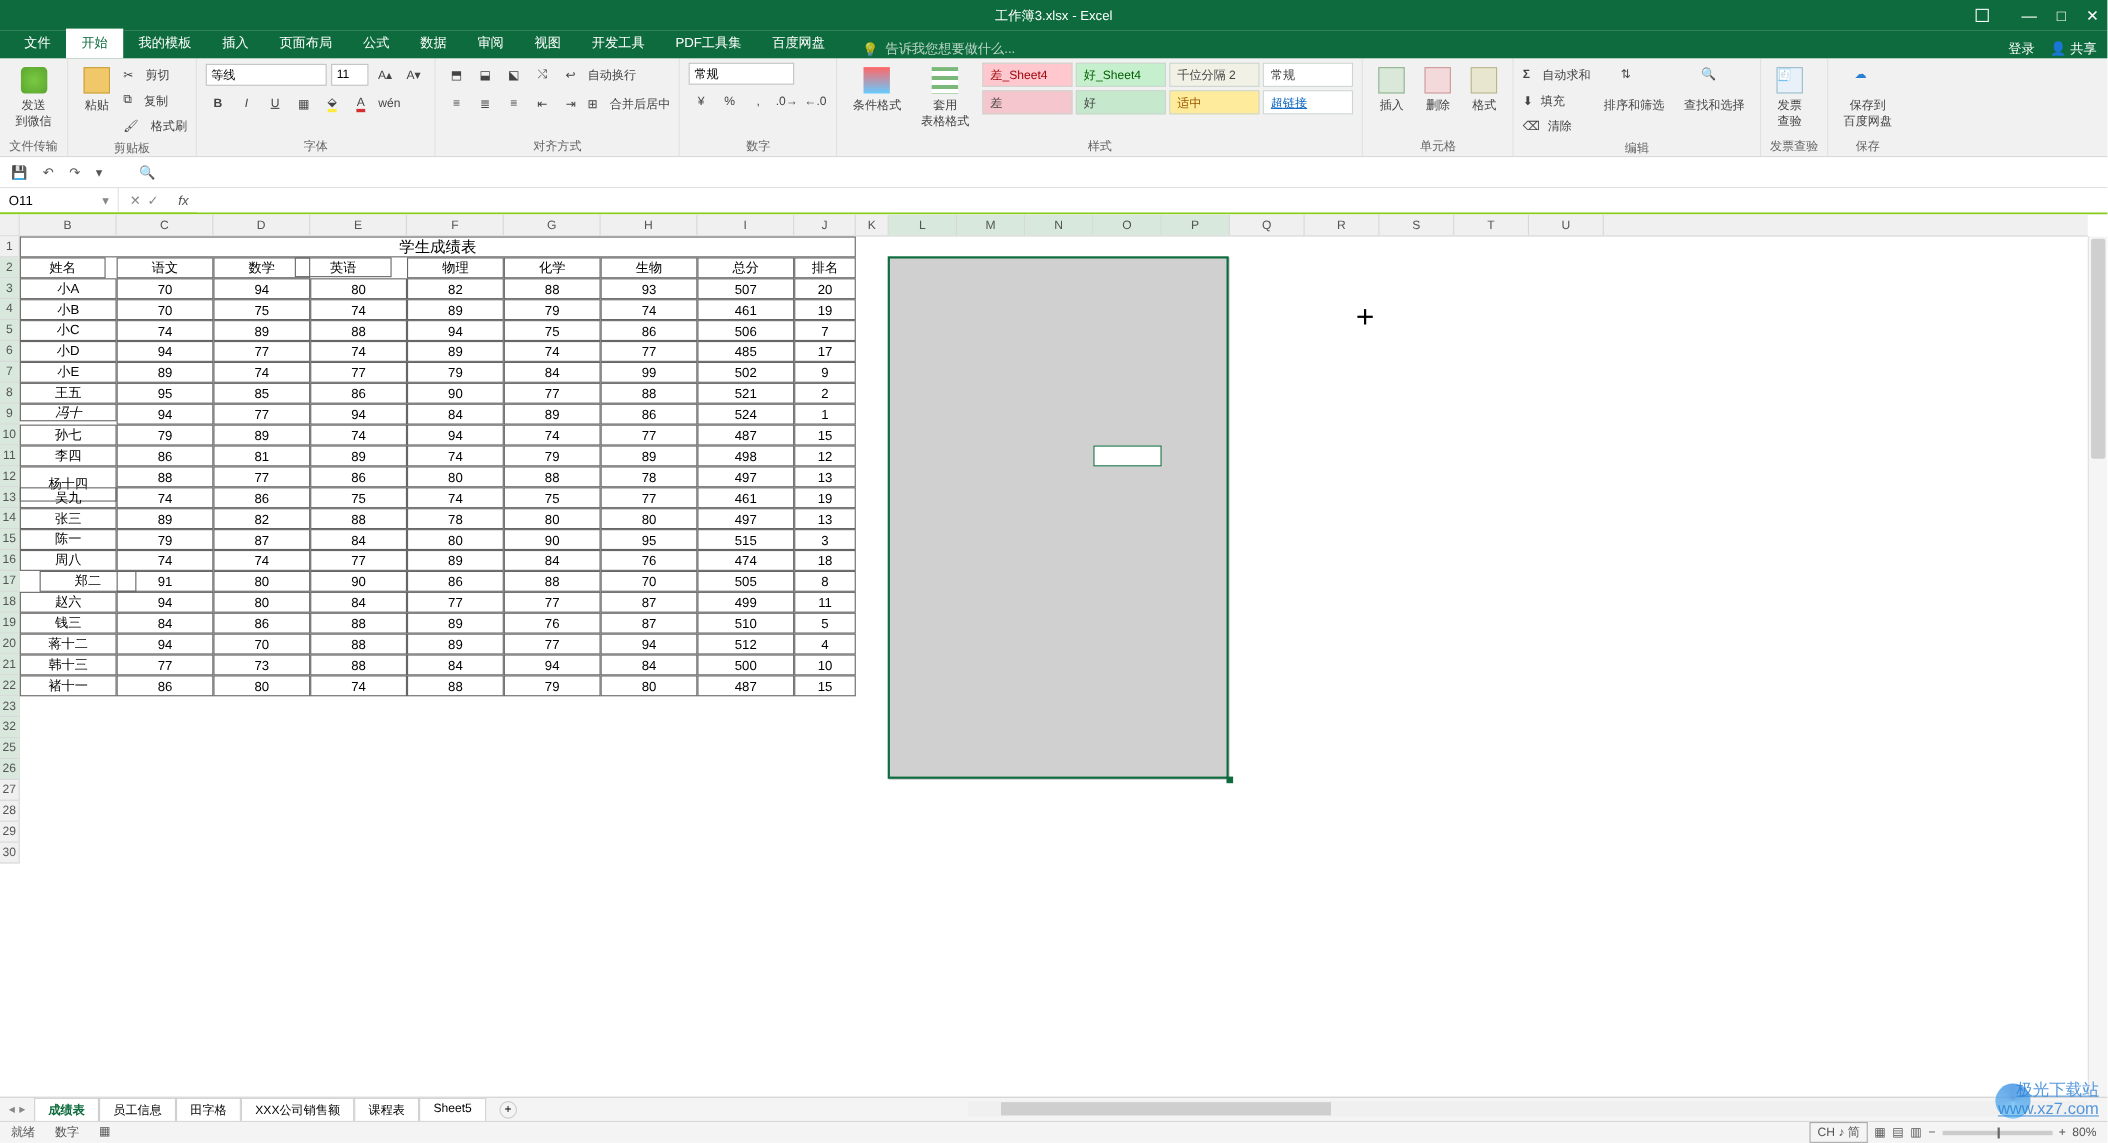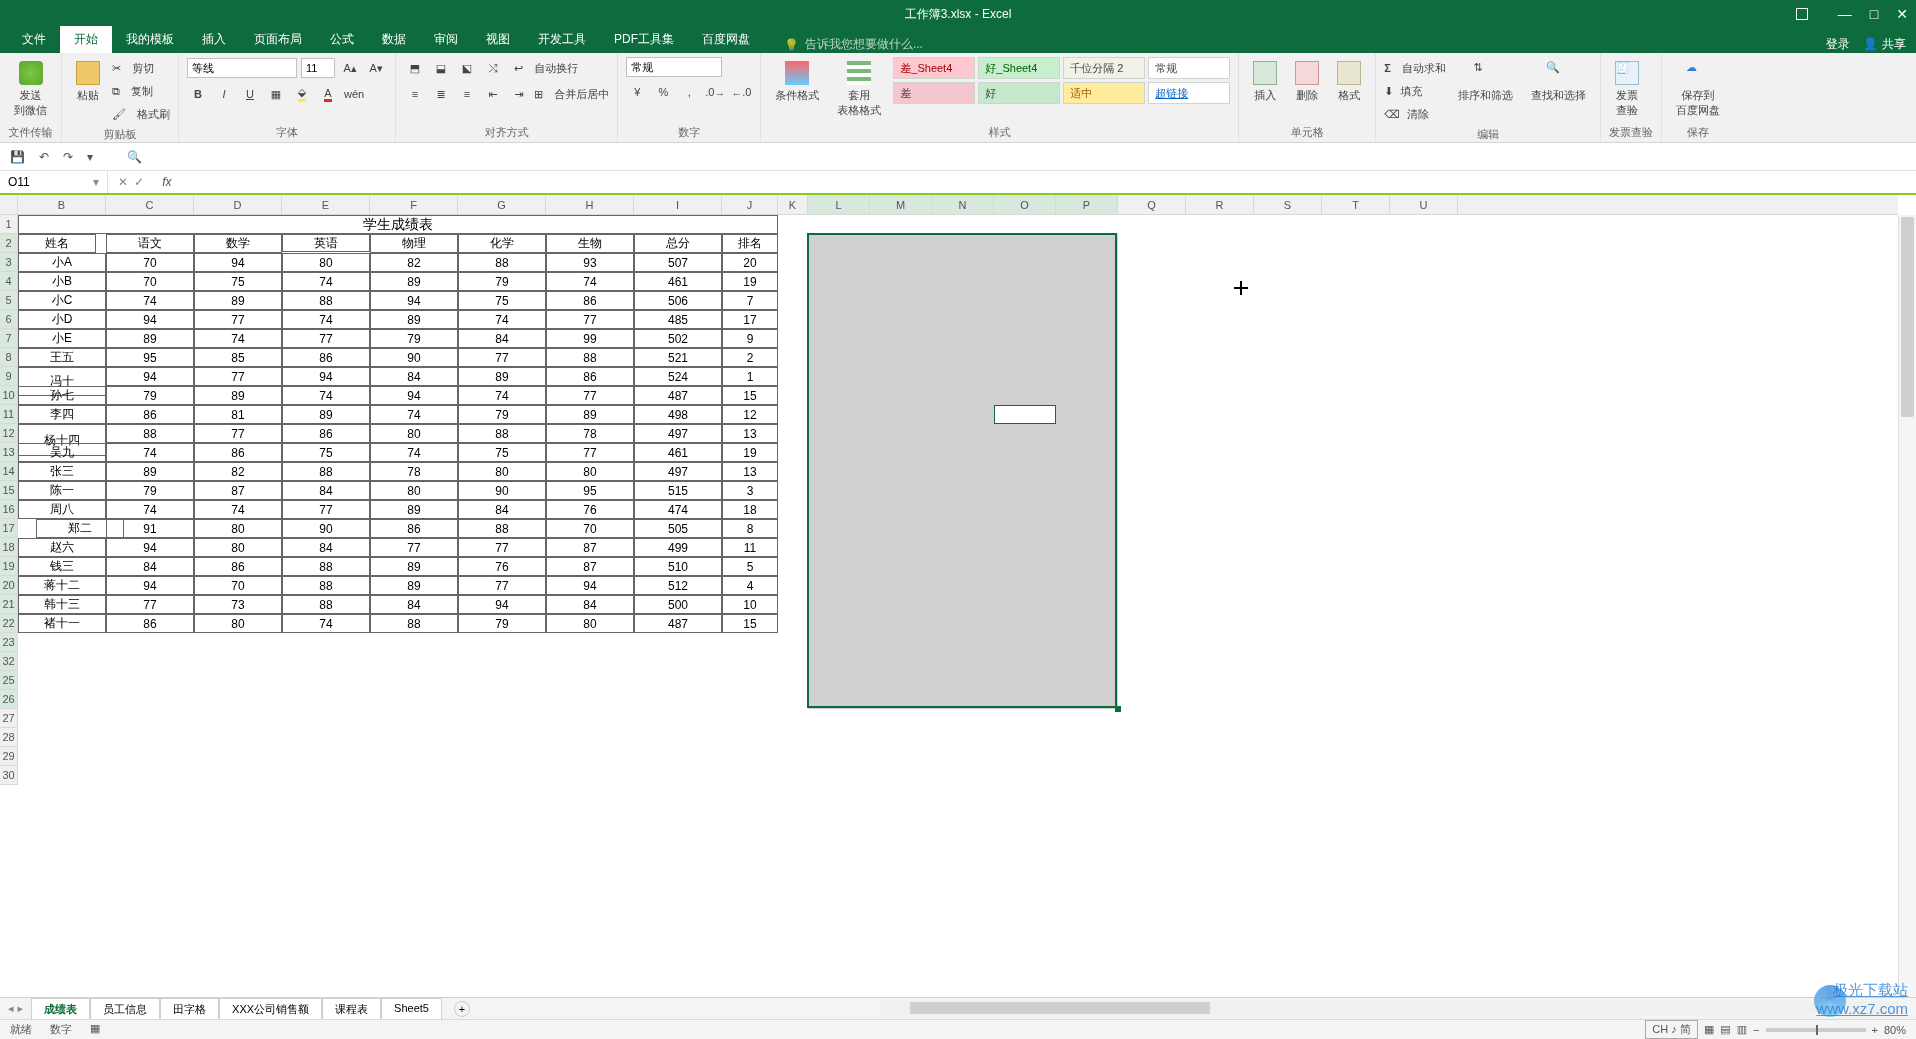--- a/index.html
+++ b/index.html
@@ -379,21 +379,21 @@
       <div class="rh">27</div>
       <div class="rh">28</div>
       <div class="rh">29</div>
       <div class="rh">30</div>
     </div>
   <div class="cells" id="cells">
       <div class="cell title bordered" style="left: 0px; top: 0px; width: 760px; height: 19px;">学生成绩表</div>
       <div class="cell hdr bordered" style="left: 0px; top: 19px; width: 78px; height: 19px;">姓名</div>
       <div class="cell hdr bordered" style="left: 88px; top: 19px; width: 88px; height: 19px;">语文</div>
       <div class="cell hdr bordered" style="left: 176px; top: 19px; width: 88px; height: 19px;">数学</div>
-      <div class="cell hdr bordered" style="left: 264px; top: 19px; width: 88px; height: 18px;">英语</div>
+      <div class="cell hdr bordered" style="left: 250px; top: 19px; width: 88px; height: 18px;">英语</div>
       <div class="cell hdr bordered" style="left: 352px; top: 19px; width: 88px; height: 19px;">物理</div>
       <div class="cell hdr bordered" style="left: 440px; top: 19px; width: 88px; height: 19px;">化学</div>
       <div class="cell hdr bordered" style="left: 528px; top: 19px; width: 88px; height: 19px;">生物</div>
       <div class="cell hdr bordered" style="left: 616px; top: 19px; width: 88px; height: 19px;">总分</div>
       <div class="cell hdr bordered" style="left: 704px; top: 19px; width: 56px; height: 19px;">排名</div>
       <div class="cell bordered" style="left: 0px; top: 38px; width: 88px; height: 19px;">小A</div>
       <div class="cell bordered" style="left: 88px; top: 38px; width: 88px; height: 19px;">70</div>
       <div class="cell bordered" style="left: 176px; top: 38px; width: 88px; height: 19px;">94</div>
       <div class="cell bordered" style="left: 264px; top: 38px; width: 88px; height: 19px;">80</div>
       <div class="cell bordered" style="left: 352px; top: 38px; width: 88px; height: 19px;">82</div>
@@ -439,21 +439,21 @@
       <div class="cell bordered" style="left: 704px; top: 114px; width: 56px; height: 19px;">9</div>
       <div class="cell bordered" style="left: 0px; top: 133px; width: 88px; height: 19px;">王五</div>
       <div class="cell bordered" style="left: 88px; top: 133px; width: 88px; height: 19px;">95</div>
       <div class="cell bordered" style="left: 176px; top: 133px; width: 88px; height: 19px;">85</div>
       <div class="cell bordered" style="left: 264px; top: 133px; width: 88px; height: 19px;">86</div>
       <div class="cell bordered" style="left: 352px; top: 133px; width: 88px; height: 19px;">90</div>
       <div class="cell bordered" style="left: 440px; top: 133px; width: 88px; height: 19px;">77</div>
       <div class="cell bordered" style="left: 528px; top: 133px; width: 88px; height: 19px;">88</div>
       <div class="cell bordered" style="left: 616px; top: 133px; width: 88px; height: 19px;">521</div>
       <div class="cell bordered" style="left: 704px; top: 133px; width: 56px; height: 19px;">2</div>
-      <div class="cell bordered" style="left: 0px; top: 152px; width: 88px; height: 29px;">冯十</div>
+      <div class="cell bordered" style="left: 0px; top: 152px; width: 88px; height: 16px; font-style: italic;">冯十</div>
       <div class="cell bordered" style="left: 88px; top: 152px; width: 88px; height: 19px;">94</div>
       <div class="cell bordered" style="left: 176px; top: 152px; width: 88px; height: 19px;">77</div>
       <div class="cell bordered" style="left: 264px; top: 152px; width: 88px; height: 19px;">94</div>
       <div class="cell bordered" style="left: 352px; top: 152px; width: 88px; height: 19px;">84</div>
       <div class="cell bordered" style="left: 440px; top: 152px; width: 88px; height: 19px;">89</div>
       <div class="cell bordered" style="left: 528px; top: 152px; width: 88px; height: 19px;">86</div>
       <div class="cell bordered" style="left: 616px; top: 152px; width: 88px; height: 19px;">524</div>
       <div class="cell bordered" style="left: 704px; top: 152px; width: 56px; height: 19px;">1</div>
       <div class="cell bordered" style="left: 0px; top: 171px; width: 88px; height: 19px;">孙七</div>
       <div class="cell bordered" style="left: 88px; top: 171px; width: 88px; height: 19px;">79</div>

